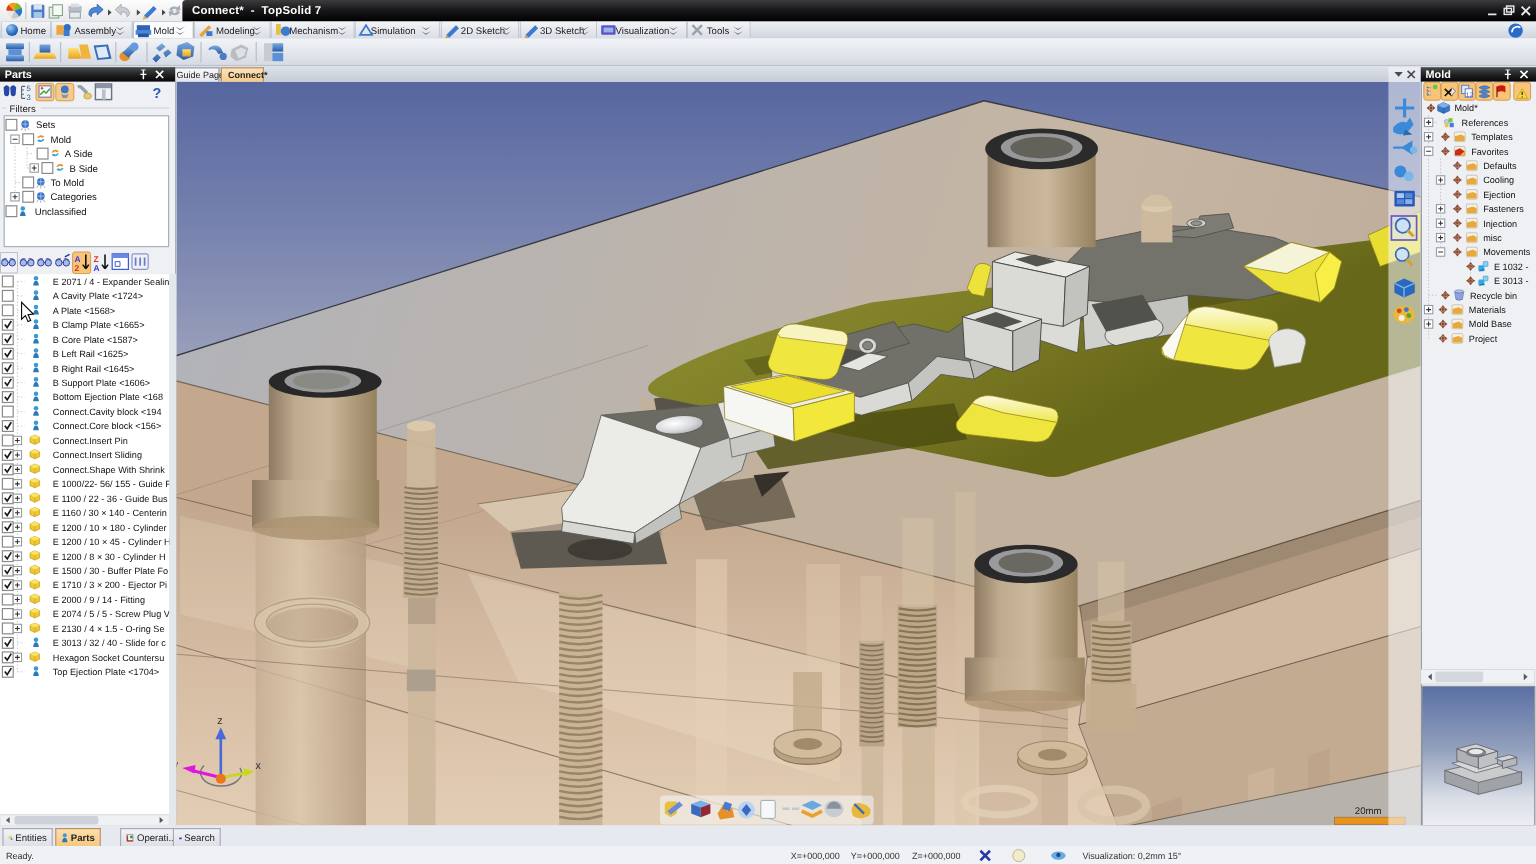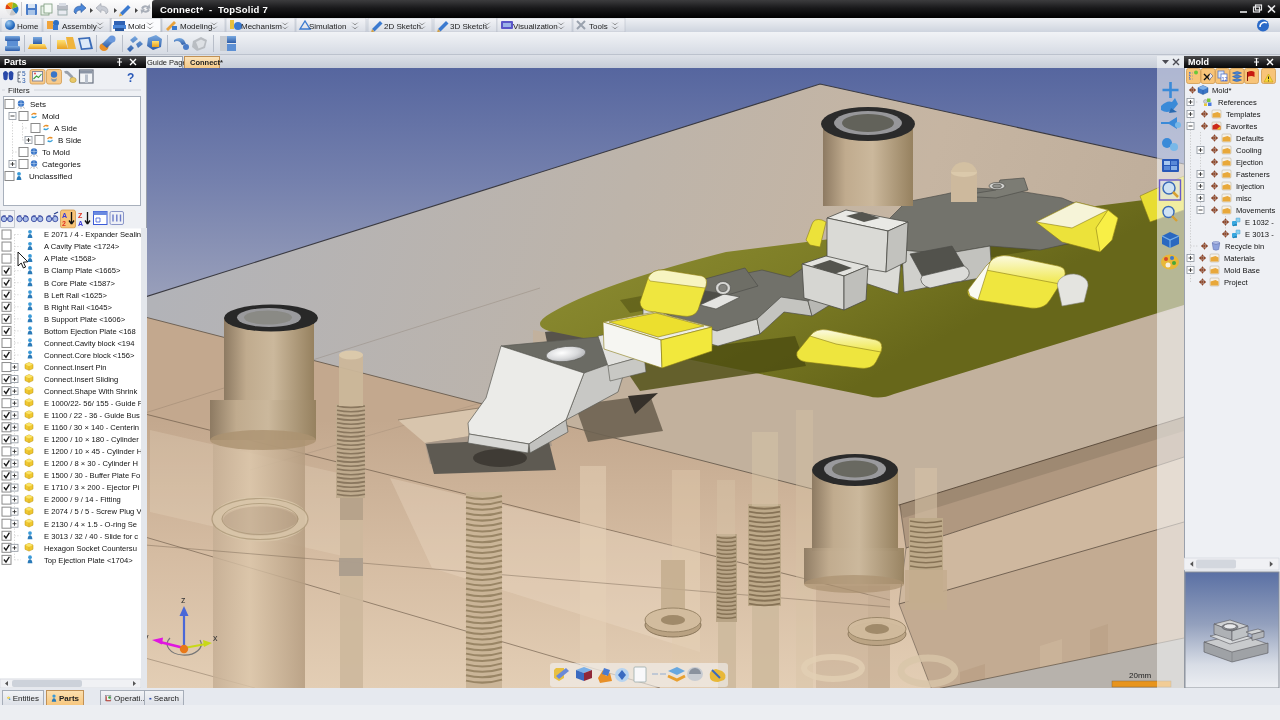--- a/index.html
+++ b/index.html
@@ -1113,12 +1113,25 @@
         <path d="M1 10 q0.5 -5 3 -5 q2.5 0 3 5 z" fill="#2a7ab8"></path>
       </svg>Parts</div>
 <div class="abs btab" style="left:100px;top:690px;width:52px"><svg width="11" height="11" viewBox="0 0 11 11" style="margin-right:2px">
         <rect x="1" y="1" width="8" height="8" fill="#f4f6f8" stroke="#889"></rect>
         <path d="M2 2 v7 h7" stroke="#c03020" stroke-width="1.4" fill="none"></path>
         <circle cx="7" cy="4" r="2" fill="#38a038"></circle>
       </svg>Operati...</div>
 <div class="abs btab" style="left:144px;top:690px;width:40px"><svg width="11" height="11" viewBox="0 0 11 11" style="margin-right:2px">
         <path d="M1.5 4 q2.5 -4 4.5 0 l0 4.5 q-2 2.5 -4.5 0 z M6 4 q2 -3.5 4 0 l0 4.5 q-2 2.5 -4 0 z" fill="#2848a8"></path>
       </svg>Search</div>
+<div class="abs" id="statusbar">
+      <span style="position:absolute;left:5px;top:4px">Ready.</span>
+<span style="position:absolute;left:659px;top:4px">X=+000,000</span>
+<span style="position:absolute;left:709px;top:4px">Y=+000,000</span>
+<span style="position:absolute;left:760px;top:4px">Z=+000,000</span>
+<span style="position:absolute;left:902px;top:4px">Visualization: 0,2mm 15°</span>
+<svg style="position:absolute;left:816px;top:2px" width="75" height="12" viewBox="0 0 75 12">
+        <path d="M1 2 l8 8 m0 -8 l-8 8" stroke="#2838a8" stroke-width="2.2"></path>
+        <circle cx="33" cy="6" r="5" fill="#f2ecc8" stroke="#b8b290" stroke-width="0.8"></circle>
+        <path d="M60 6 a6 3.5 0 0 1 12 0 a6 3.5 0 0 1 -12 0 z" fill="#6aaade"></path>
+        <circle cx="66" cy="5.5" r="1.8" fill="#1a4a8a"></circle>
+      </svg>
+</div>
 </div>
 </body></html>

